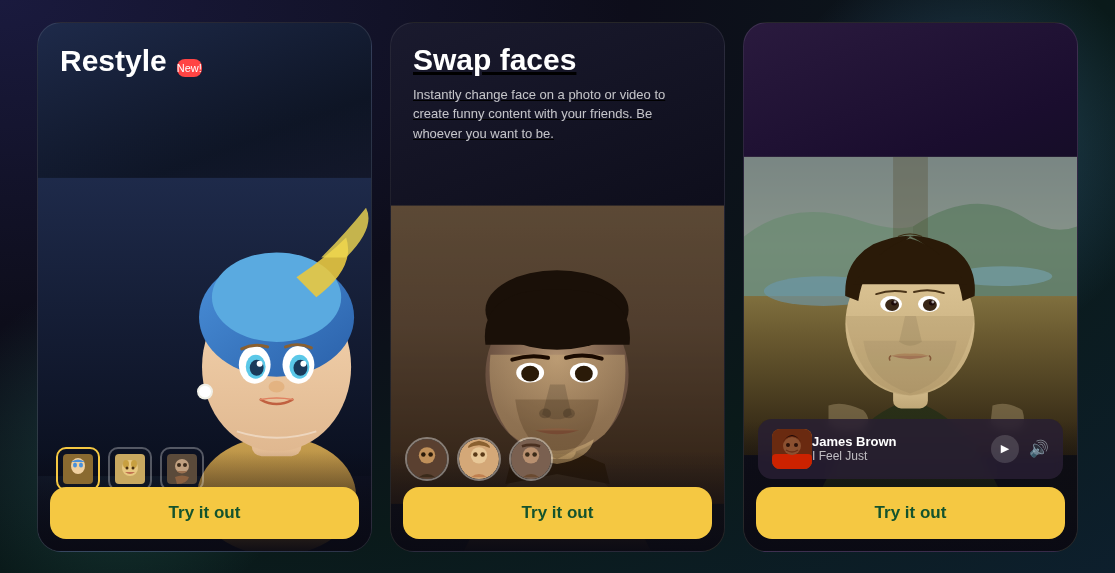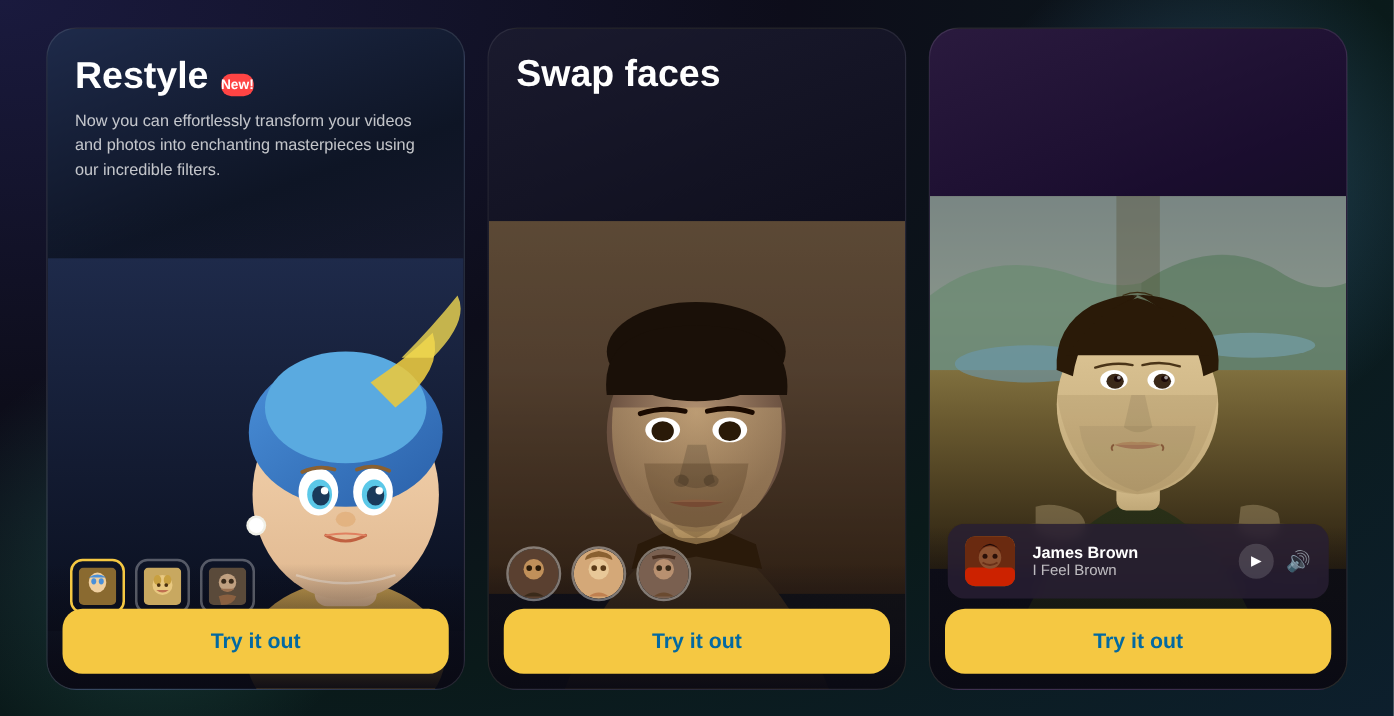--- a/index.html
+++ b/index.html
@@ -54,20 +54,21 @@
 
     
     .card-restyle {
       background: linear-gradient(160deg, #1e2a4a 0%, #0e1525 30%, #1a1a2e 60%, #0d0d1a 100%);
       border: 1px solid rgba(255,255,255,0.1);
     }
 
     .card-swap {
       background: linear-gradient(160deg, #1a1a2e 0%, #0d0d1a 50%, #151515 100%);
       border: 1px solid rgba(255,255,255,0.08);
+      text-decoration: underline;
     }
 
     .card-animate {
       background: linear-gradient(160deg, #2a1a3e 0%, #1a0d2e 30%, #0d0d1a 60%, #101010 100%);
       border: 1px solid rgba(255,255,255,0.1);
     }
 
     .card-content {
       padding: 22px 22px 16px 22px;
       position: relative;
@@ -86,21 +87,21 @@
       font-size: 30px;
       font-weight: 800;
       color: #ffffff;
       line-height: 1;
     }
 
     .new-badge {
       background: #ff4444;
       color: white;
       font-size: 11px;
-      font-weight: 700;
+      font-weight: 400;
       padding: 3px 0;
       border-radius: 8px;
       margin-top: 14px;
     }
 
     .card-desc {
       font-size: 13px;
       color: rgba(255,255,255,0.75);
       line-height: 1.5;
     }
@@ -165,41 +166,41 @@
       position: absolute;
       bottom: 12px;
       left: 12px;
       right: 12px;
       height: 52px;
       background: #f5c842;
       border: none;
       border-radius: 16px;
       font-size: 17px;
       font-weight: 700;
-      color: #0369a1;
+      color: #14532d;
       cursor: pointer;
       z-index: 10;
       display: flex;
       align-items: center;
       justify-content: center;
       text-decoration: none;
     }
 
     
     .music-player {
       position: absolute;
       bottom: 72px;
       left: 14px;
       right: 14px;
       background: rgba(40, 30, 50, 0.85);
       border-radius: 14px;
       padding: 10px 14px;
       display: flex;
       align-items: center;
-      gap: 14px;
+      gap: 0;
       z-index: 10;
       backdrop-filter: blur(4px);
     }
 
     .music-avatar {
       width: 40px;
       height: 40px;
       border-radius: 8px;
       overflow: hidden;
       flex-shrink: 0;
@@ -285,21 +286,20 @@
   </style>
 </head>
 <body>
 
 <div class="card card-restyle">
   <div class="card-content">
     <div class="card-title-row">
       <span class="card-title">Restyle</span>
       <span class="new-badge">New!</span>
     </div>
-    <p class="card-desc">Now you can effortlessly transform your videos and photos into enchanting masterpieces using our incredible filters.</p>
   </div>
 
   <div class="card-image-wrapper">
 
     <svg viewBox="0 0 335 300" xmlns="http://www.w3.org/2000/svg" style="position:absolute;bottom:0;left:0;width:100%;height:100%;z-index:2;">
 
       <defs>
         <linearGradient id="bgGrad" x1="0" y1="0" x2="0" y2="1">
           <stop offset="0%" stop-color="#1e2a4a"></stop>
           <stop offset="100%" stop-color="#0a0f1e"></stop>
@@ -400,20 +400,21 @@
   </div>
 
   <button class="try-button">Try it out</button>
 </div>
 
 <div class="card card-swap">
   <div class="card-content">
     <div class="card-title-row">
       <span class="card-title">Swap faces</span>
     </div>
+    <p class="card-desc">Instantly change face on a photo or video to create funny content with your friends. Be whoever you want to be.</p>
   </div>
 
   <div class="card-image-wrapper">
     <svg viewBox="0 0 335 300" xmlns="http://www.w3.org/2000/svg" style="position:absolute;top:0;left:0;width:100%;height:100%;z-index:2;">
       <defs>
         <linearGradient id="swapBg" x1="0" y1="0" x2="0" y2="1">
           <stop offset="0%" stop-color="#6a5540"></stop>
           <stop offset="40%" stop-color="#5a4535"></stop>
           <stop offset="100%" stop-color="#2a1a10"></stop>
         </linearGradient>
@@ -605,21 +606,21 @@
         <circle cx="20" cy="17" r="9" fill="#8a5030"></circle>
         <ellipse cx="16" cy="16" rx="2" ry="2" fill="#2a1008"></ellipse>
         <ellipse cx="24" cy="16" rx="2" ry="2" fill="#2a1008"></ellipse>
         <path d="M14 21 Q20 25 26 21" stroke="#6a3018" stroke-width="1.5" fill="none"></path>
 
         <path d="M11 13 Q14 7 20 6 Q26 7 29 13 Q27 8 20 7 Q13 8 11 13 Z" fill="#1a0808"></path>
       </svg>
     </div>
     <div class="music-info">
       <div class="music-artist">James Brown</div>
-      <div class="music-song">I Feel Brown</div>
+      <div class="music-song">I Feel Just</div>
     </div>
     <div class="music-controls">
       <div class="play-btn">▶</div>
       <span class="volume-icon">🔊</span>
     </div>
   </div>
 
   <button class="try-button">Try it out</button>
 </div>
 

